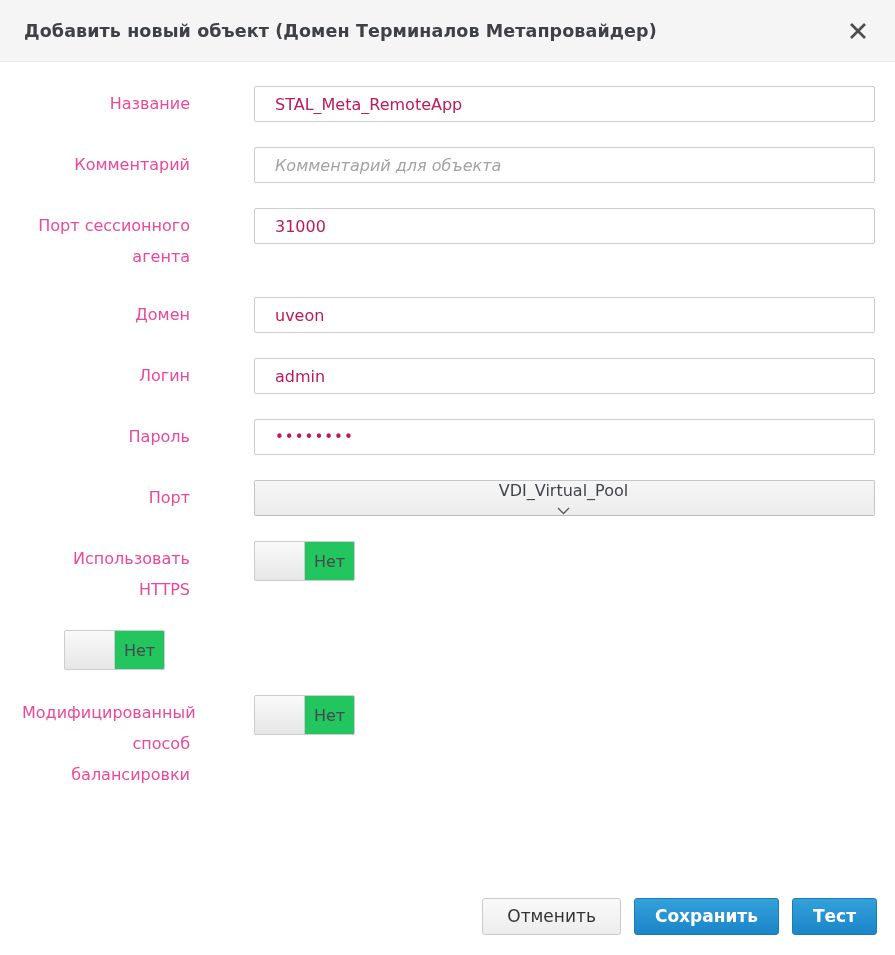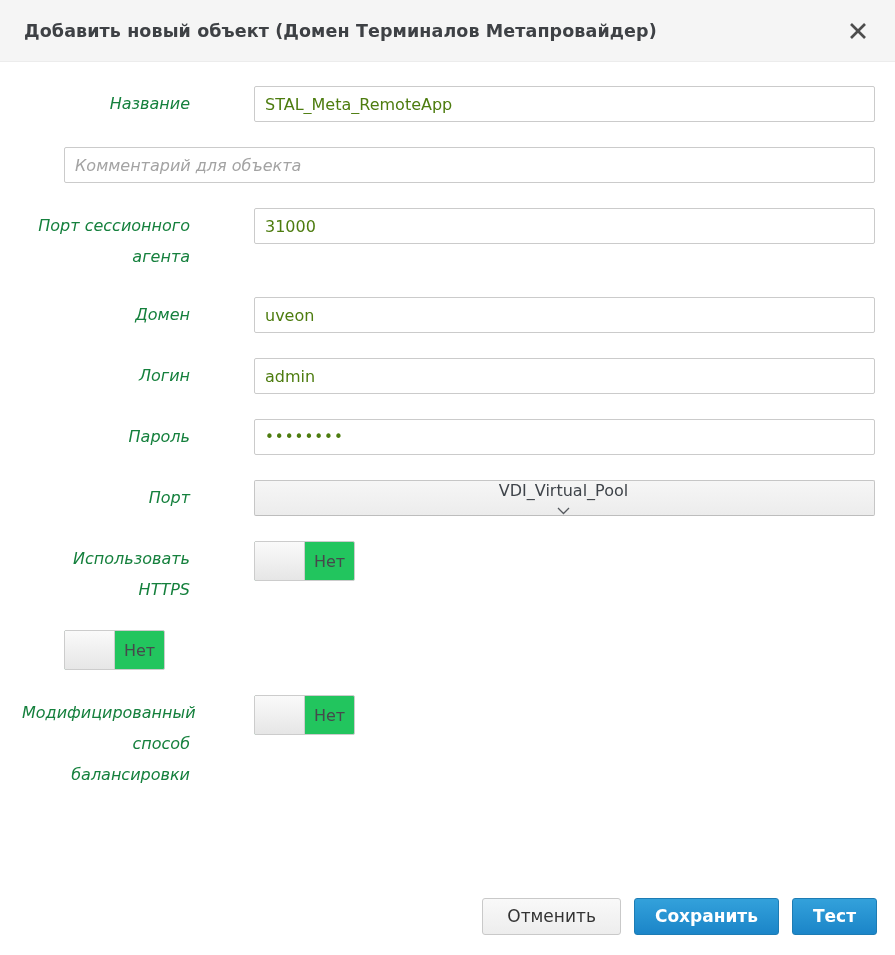--- a/index.html
+++ b/index.html
@@ -52,38 +52,37 @@
     margin-bottom: 25px;
   }
   .lbl {
     display: block;
     width: 168px;
     margin-left: 22px;
     padding-top: 2px;
     text-align: right;
     font-size: 16px;
     line-height: 31px;
-    color: #15803d;
-    font-style: italic;
+    color: #ec4899;
   }
   .ctrl {
     flex: 1;
     margin-left: 64px;
     margin-right: 20px;
   }
   .txt-input {
     width: 100%;
     height: 36px;
     box-sizing: border-box;
     border: 1px solid #cbcbcb;
     border-radius: 2px;
-    padding: 0 10px;
+    padding: 0 20px;
     font-family: inherit;
     font-size: 16px;
-    color: #4d7c0f;
+    color: #be185d;
     background: #ffffff;
     outline: none;
   }
   .txt-input::placeholder {
     color: #a3a3a3;
     font-style: italic;
     opacity: 1;
   }
   .pwd {
     letter-spacing: 1px;
@@ -180,20 +179,21 @@
   <div class="modal-body">
 
     <div class="row">
       <label class="lbl">Название</label>
       <div class="ctrl">
         <input type="text" class="txt-input" value="STAL_Meta_RemoteApp" style="">
       </div>
     </div>
 
     <div class="row">
+      <label class="lbl">Комментарий</label>
       <div class="ctrl">
         <input type="text" class="txt-input" placeholder="Комментарий для объекта" style="">
       </div>
     </div>
 
     <div class="row">
       <label class="lbl">Порт сессионного агента</label>
       <div class="ctrl">
         <input type="text" class="txt-input" value="31000" style="">
       </div>

